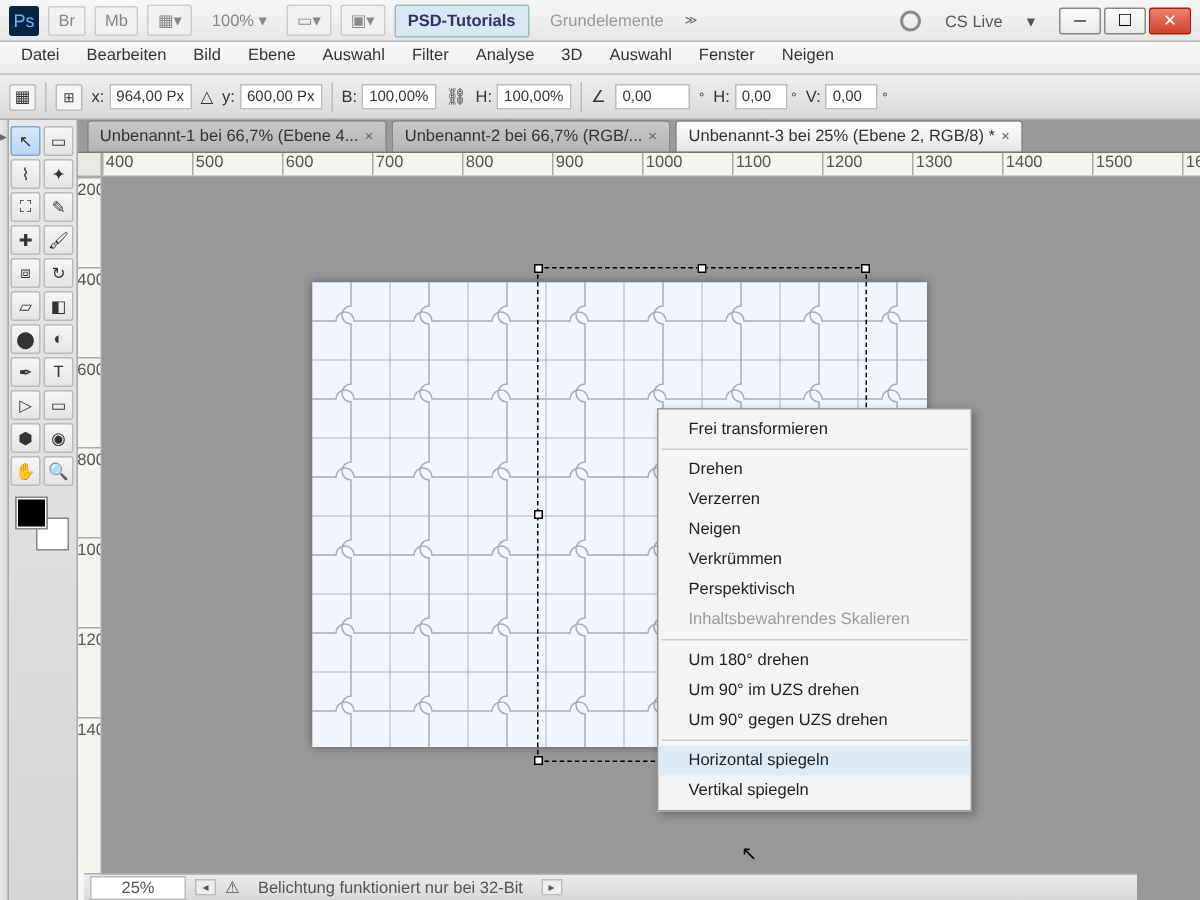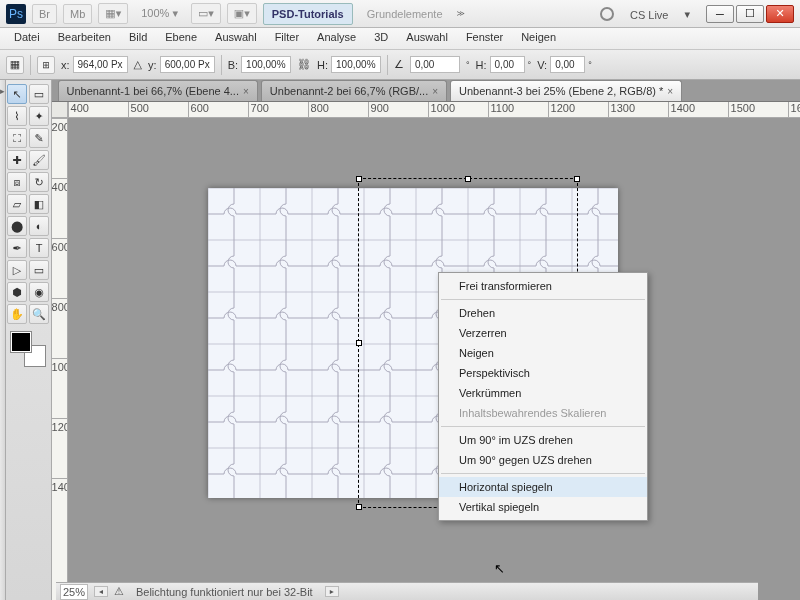--- a/index.html
+++ b/index.html
@@ -47,21 +47,21 @@
 .canvas{position:absolute;left:140px;top:70px;width:410px;height:310px;background:#f2f5fb;box-shadow:0 0 6px rgba(0,0,0,.4)}
 .puzzle{position:absolute;inset:0}
 .selrect{position:absolute;left:150px;top:-10px;width:220px;height:330px;border:1px dashed #000}
 .handle{position:absolute;width:6px;height:6px;background:#fff;border:1px solid #000}
 .ctxmenu{position:absolute;left:438px;top:272px;width:210px;background:#f4f4f4;border:1px solid #9a9a9a;box-shadow:2px 2px 6px rgba(0,0,0,.3);padding:3px 0;z-index:50}
 .ctxmenu .ci{padding:4px 20px;color:#222}
 .ctxmenu .ci.disabled{color:#9a9a9a}
 .ctxmenu .ci.hover{background:#dceaf6}
 .ctxmenu hr{border:none;border-top:1px solid #ccc;margin:3px 2px}
 .statusbar{position:absolute;left:56px;right:42px;bottom:0;height:18px;background:linear-gradient(#ececec,#d8d8d8);border-top:1px solid #aaa;display:flex;align-items:center;font-size:10px;color:#555;padding:0 4px;gap:6px}
-.statusbar .zoom{border:1px solid #bbb;padding:1px 2px;background:#fff}
+.statusbar .zoom{border:1px solid #bbb;padding:1px 20px;background:#fff}
 .statusbar .sbtxt{flex:0 0 auto;padding:0 6px}
 .statusbar .sbarrow{border:1px solid #bbb;padding:0 4px;background:#eee;font-size:8px}
 .cursor{position:absolute;left:494px;top:561px;font-size:13px;color:#000;z-index:60;pointer-events:none}
 .smallarrow{font-size:8px;color:#666}
 </style>
 </head>
 <body>
 
 <div class="titlebar">
   <div class="ps-logo">Ps</div>
@@ -262,24 +262,25 @@
   </div>
 
 </div>
 
 <div class="ctxmenu" id="ctxmenu">
     <div class="ci">Frei transformieren</div>
     <hr>
     <div class="ci">Drehen</div>
     <div class="ci">Verzerren</div>
     <div class="ci">Neigen</div>
+    <div class="ci">Verkrümmen</div>
     <div class="ci">Perspektivisch</div>
-    <div class="ci">Verkrümmen</div>
     <div class="ci disabled">Inhaltsbewahrendes Skalieren</div>
     <hr>
+    <div class="ci">Um 180° drehen</div>
     <div class="ci">Um 90° im UZS drehen</div>
     <div class="ci">Um 90° gegen UZS drehen</div>
     <hr>
     <div class="ci hover">Horizontal spiegeln</div>
     <div class="ci">Vertikal spiegeln</div>
   </div>
 
 <div class="statusbar">
   <div class="zoom">25%</div>
   <div class="sbarrow">◂</div>

